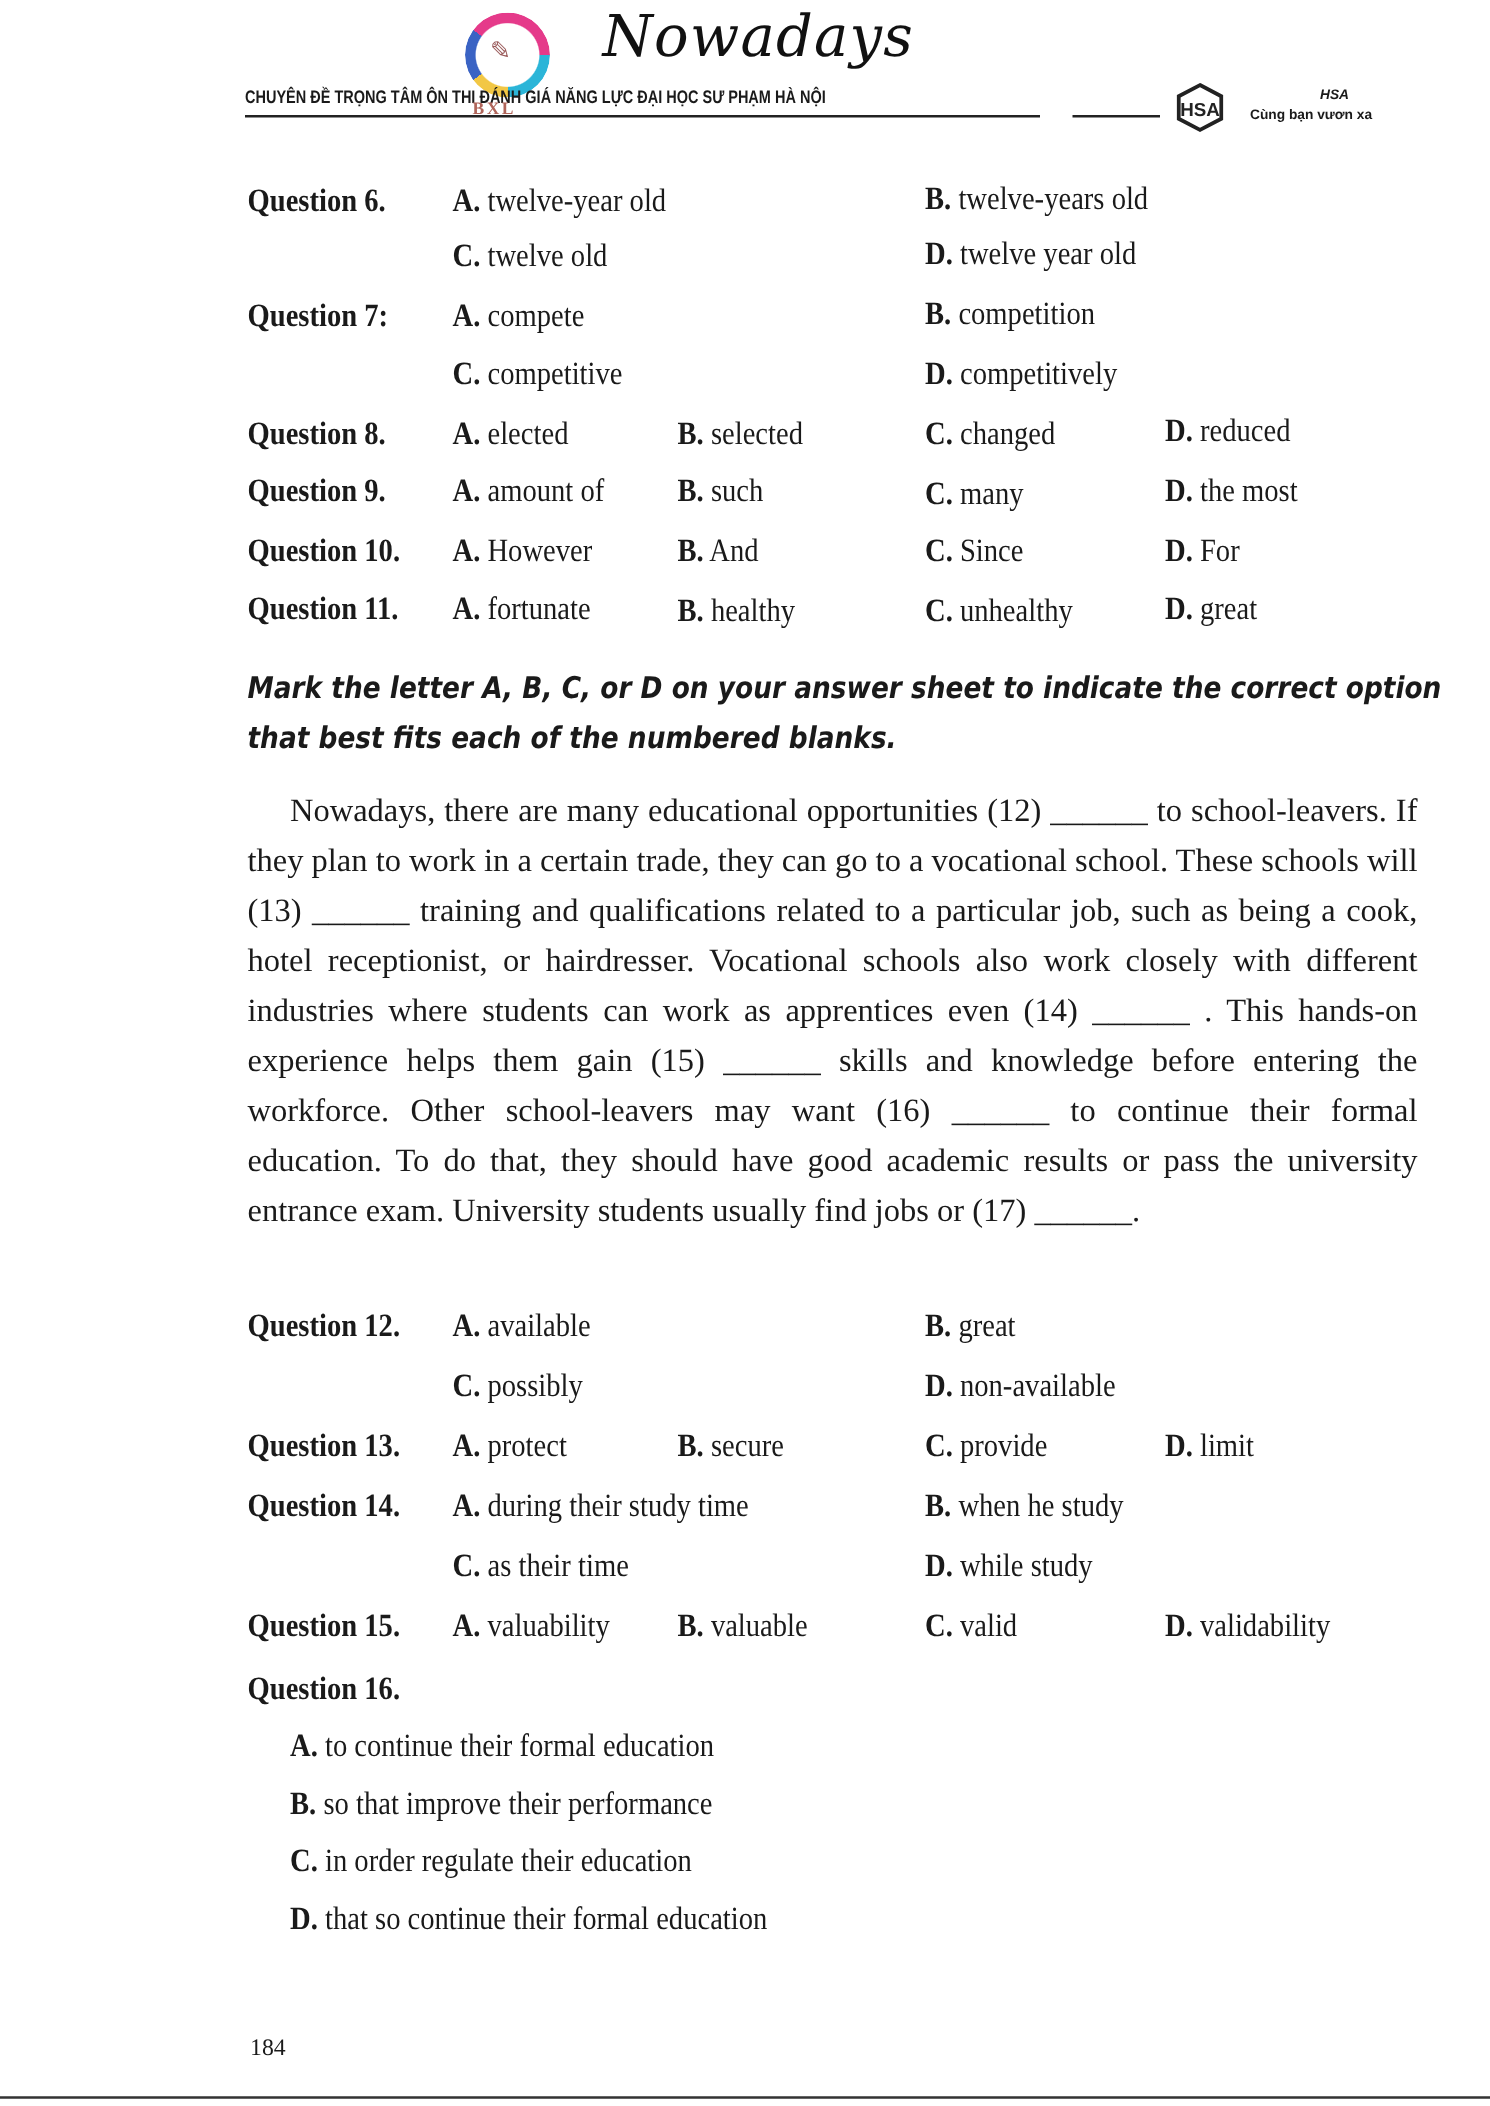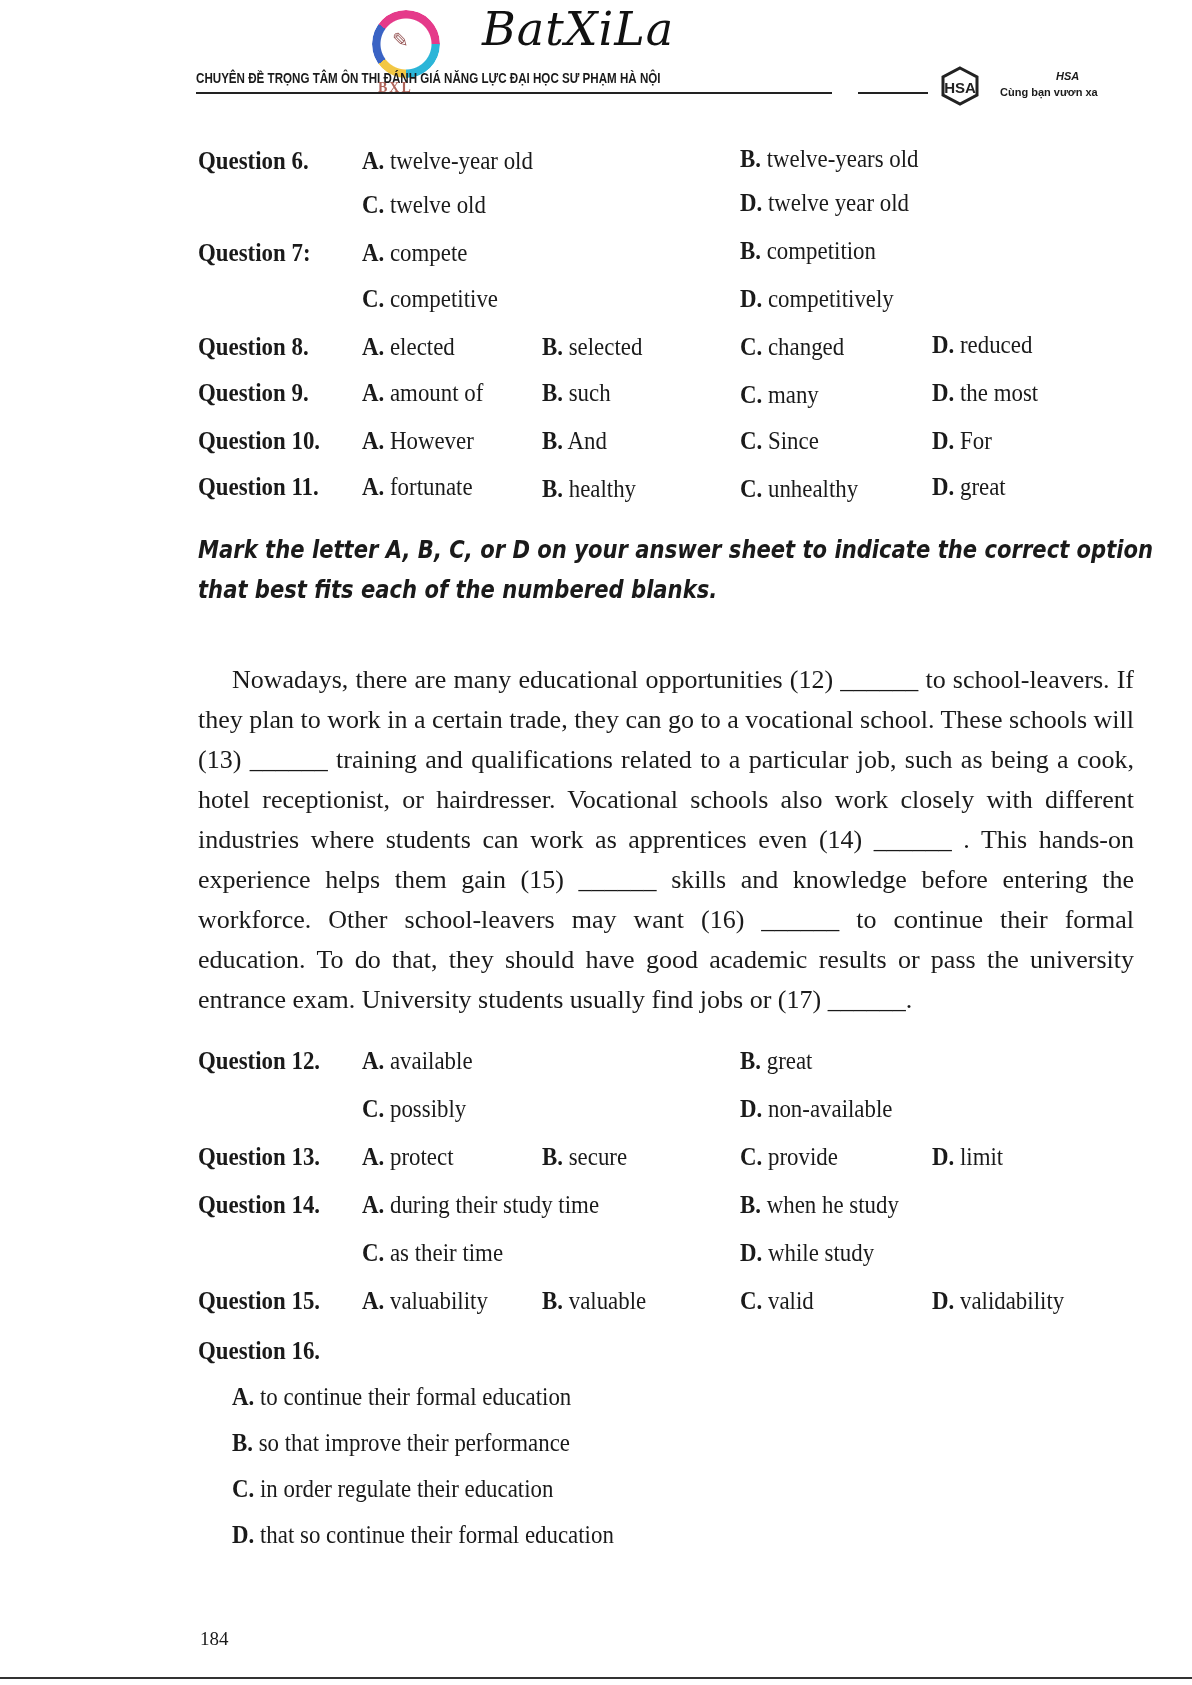--- a/index.html
+++ b/index.html
@@ -13,32 +13,32 @@
   .hdr-title{position:absolute;left:196px;top:70px;font-family:"Liberation Sans",sans-serif;font-weight:bold;font-size:14.5px;transform:scaleX(0.8);transform-origin:left;letter-spacing:0px;white-space:nowrap;}
   .hdr-line1{position:absolute;left:196px;top:92px;width:636px;height:2px;background:#222;}
   .hdr-line2{position:absolute;left:858px;top:92px;width:70px;height:2px;background:#222;}
   .bxl{position:absolute;left:378px;top:80px;font-size:14px;color:#b0655a;font-weight:bold;letter-spacing:2px;}
   .hsa-icon{position:absolute;left:940px;top:66px;width:40px;height:40px;}
   .hsa-label{position:absolute;left:1056px;top:70px;font-family:"Liberation Sans",sans-serif;font-weight:bold;font-style:italic;font-size:11px;}
   .hsa-slogan{position:absolute;left:1000px;top:86px;font-family:"Liberation Sans",sans-serif;font-weight:bold;font-size:11px;}
   .q{position:absolute;font-size:26px;white-space:nowrap;transform:scaleX(0.88);transform-origin:left;}
   .q b{font-weight:bold;}
   .instr{position:absolute;left:198px;font-family:"DejaVu Sans","Liberation Sans",sans-serif;font-style:italic;font-weight:bold;font-size:24px;white-space:nowrap;transform:scaleX(0.88);transform-origin:left;}
-  .passage{position:absolute;left:198px;top:660px;width:936px;font-size:26px;line-height:40px;text-align:justify;transform-origin:left;}
+  .passage{position:absolute;left:198px;top:629px;width:936px;font-size:26px;line-height:40px;text-align:justify;transform-origin:left;}
   .passage p{margin:0;text-indent:34px;}
   .page-num{position:absolute;left:200px;top:1628px;font-size:19px;}
   .bottom-line{position:absolute;left:0;top:1677px;width:1192px;height:2px;background:#333;}
 </style>
 </head>
 <body>
 
 <div class="header">
   <div class="logo-circle"></div>
   <div class="logo-inner">✎</div>
-  <div class="brand">BatXiLa</div>
+  <div class="brand">Nowadays</div>
   <div class="hdr-title">CHUYÊN ĐỀ TRỌNG TÂM ÔN THI ĐÁNH GIÁ NĂNG LỰC ĐẠI HỌC SƯ PHẠM HÀ NỘI</div>
   <div class="bxl">BXL</div>
   <div class="hdr-line1"></div>
   <div class="hdr-line2"></div>
   <svg class="hsa-icon" viewBox="0 0 40 40">
     <polygon points="20,2 37,11 37,29 20,38 3,29 3,11" fill="none" stroke="#222" stroke-width="3"></polygon>
     <text x="20" y="27" font-size="15" text-anchor="middle" font-family="Liberation Sans, sans-serif" font-weight="bold" fill="#222">HSA</text>
   </svg>
   <div class="hsa-label">HSA</div>
   <div class="hsa-slogan">Cùng bạn vươn xa</div>

